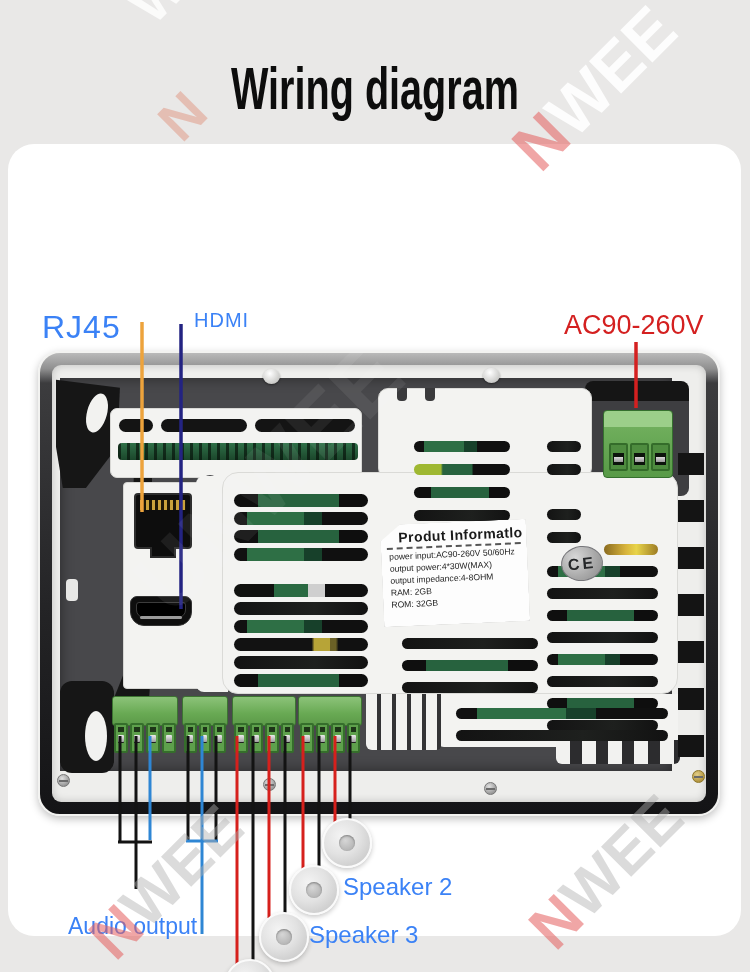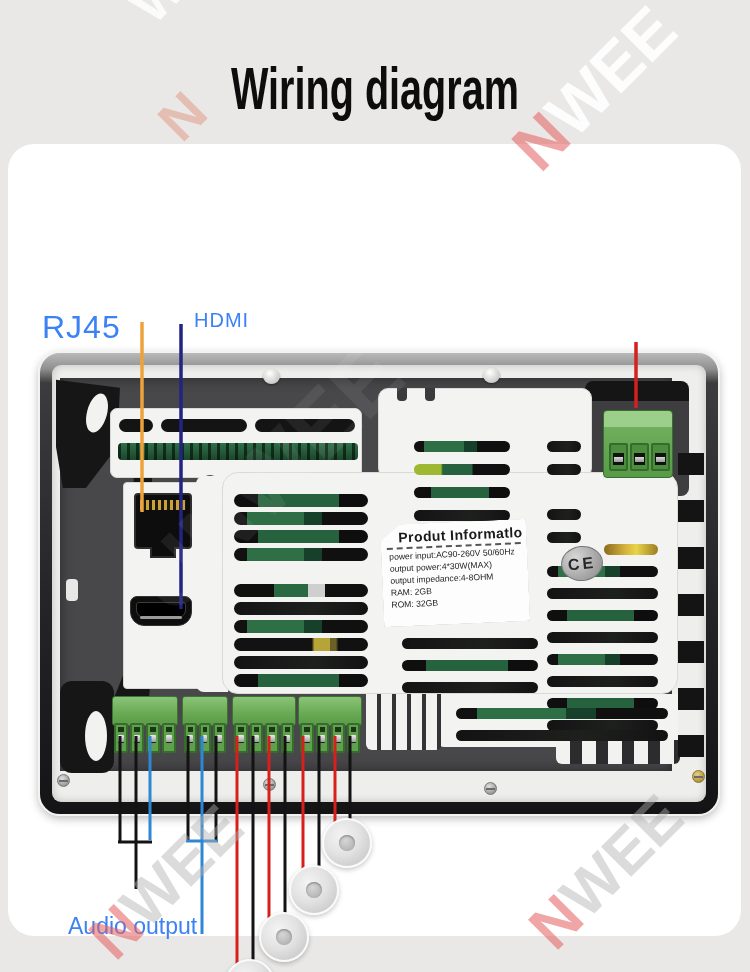--- a/index.html
+++ b/index.html
@@ -327,21 +327,24 @@
       <line x1="342" y1="592" x2="342" y2="683" stroke="#131313" stroke-width="3"></line>
     </svg>
 
     <div class="spk" style="left:314px;top:674px"></div>
     <div class="spk" style="left:281px;top:721px"></div>
     <div class="spk" style="left:251px;top:768px"></div>
     <div class="spk" style="left:217px;top:815px"></div>
 
     <div class="lbl lbl-rj45">RJ45</div>
     <div class="lbl lbl-hdmi">HDMI</div>
+    <div class="lbl lbl-power">AC90-260V</div>
     <div class="lbl lbl-audio-out">Audio output</div>
+    <div class="lbl lbl-spk lbl-spk2">Speaker 2</div>
+    <div class="lbl lbl-spk lbl-spk3">Speaker 3</div>
     <div class="lbl lbl-spk lbl-spk4">Speaker 4</div>
   </div>
 
   <div class="wm wm-tl">WEE</div>
   <div class="wm wm-tr"><span class="red">N</span><span>WEE</span></div>
   <div class="wm wm-ml">N</div>
   <div class="wm wm-bl"><span class="red">N</span><span>WEE</span></div>
   <div class="wm wm-br"><span class="red">N</span><span>WEE</span></div>
   <div class="wm wm-dev">UNWEE</div>
 </div>

